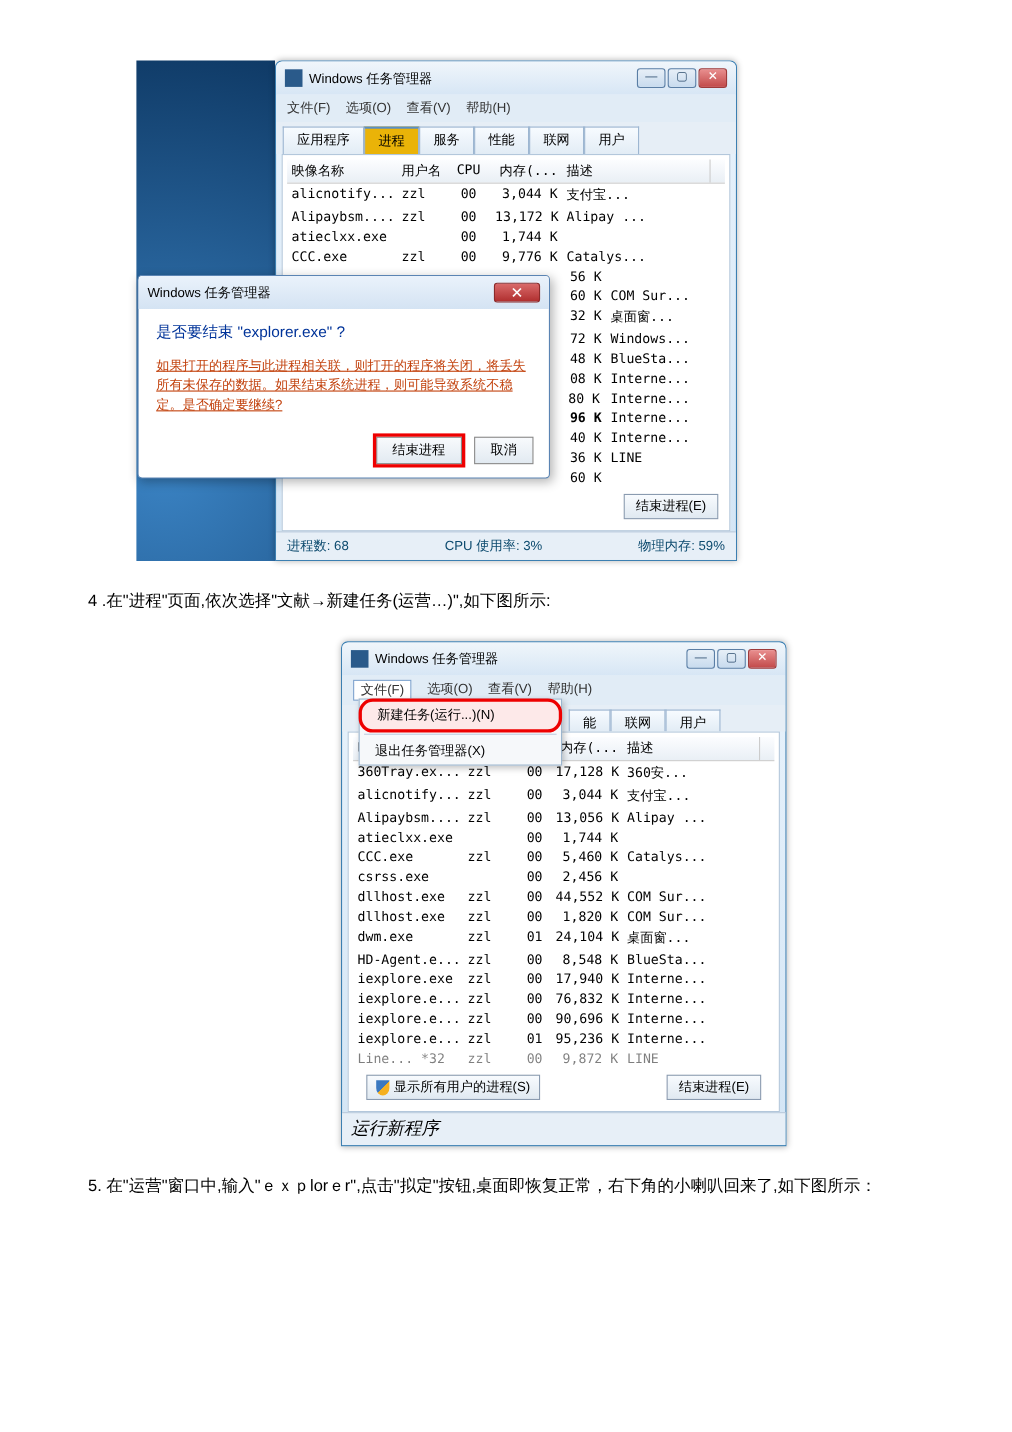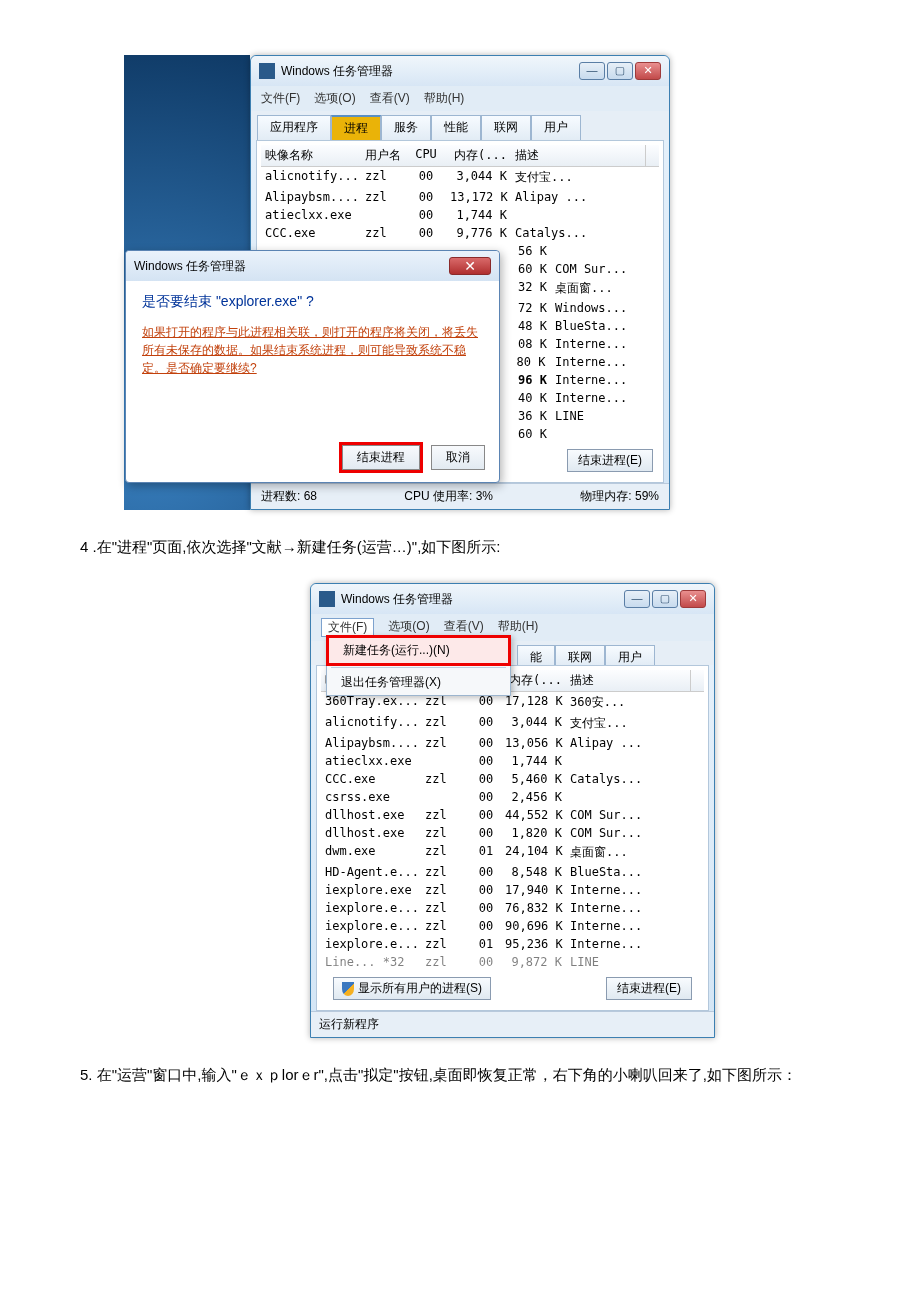--- a/index.html
+++ b/index.html
@@ -28,47 +28,47 @@
     .client { background: #fff; border: 1px solid #b3c7db; margin: 0 5px; padding: 4px; }
     .list-hdr, .list-row { display: flex; font-family: SimSun, monospace; font-size: 12px; }
     .list-hdr { border-bottom: 1px solid #ccc; background: linear-gradient(to bottom,#fcfdff,#e9eff5); }
     .cell { padding: 2px 4px; white-space: nowrap; overflow: hidden; }
     .c-name { width: 100px; }
     .c-user { width: 45px; }
     .c-cpu { width: 40px; text-align: center; }
     .c-mem { width: 65px; text-align: right; }
     .c-desc { flex: 1; }
     
-    .statusbar { display: flex; justify-content: space-between; padding: 4px 10px; background: #e7eff7; border-top: 1px solid #b8c9dc; color:#000000;}
+    .statusbar { display: flex; justify-content: space-between; padding: 4px 10px; background: #e7eff7; border-top: 1px solid #b8c9dc; color:#0c4a6e;}
     
     .end-btn { float: right; margin: 6px; padding: 2px 10px; border: 1px solid #8a9bb0; background: linear-gradient(to bottom,#f8fbfe,#e0e9f1); cursor: pointer; font-size:12px;}
     
     
     .confirm { position: absolute; left: -125px; top: 195px; width: 375px; background: #fff; border: 1px solid #5b84b3; box-shadow: 2px 3px 10px rgba(0,0,0,0.3); font-size:12px; border-radius: 4px;}
     .confirm-head { display:flex; justify-content: space-between; align-items:center; background: linear-gradient(to bottom,#eaf2fb,#d4e3f3); padding: 6px 8px; border-radius: 4px 4px 0 0;}
     .confirm-head .close2 { width: 42px; height: 18px; background: linear-gradient(to bottom,#d96a6a,#b02f2f); color: #fff; text-align:center; line-height:16px; border-radius:3px; border:1px solid #8a2a2a; cursor:pointer; font-size:14px;}
     .confirm-body { padding: 12px 16px; }
     .confirm-q { color: #003399; font-size: 14px; margin-bottom: 12px; }
     .confirm-text { color: #c2410c; line-height: 1.5; font-size:12px;text-decoration:underline;}
     .confirm-btns { text-align: right; padding: 8px 14px 12px;}
     .confirm-btns button { padding: 3px 14px; margin-left: 8px; border: 1px solid #888; background: linear-gradient(to bottom,#f8fafd,#e2eaf1); cursor:pointer; font-size:12px;}
-    .redbox { outline: 3px solid #e00; margin-top: 48px; }
+    .redbox { outline: 3px solid #e00; }
     
     
     .desktop-bg { position: absolute; left: -126px; top: 0; width: 126px; height: 100%; background: radial-gradient(circle at 20% 80%, #3b84c5, #0f3a66); z-index:-1;}
     
     
     .dropdown { position: absolute; left: 16px; top: 52px; background: #f6f8fa; border: 1px solid #9cb5ce; box-shadow: 2px 2px 6px rgba(0,0,0,0.25); font-size: 12px; width: 185px; z-index: 5; }
-    .dd-item { padding: 4px 14px; cursor: pointer; }
+    .dd-item { padding: 4px 14px; cursor: pointer; border-radius: 13px; }
     .dd-item.hl { background: #fde9e9; border: 3px solid #e00; margin:-1px; }
     .dd-sep { border-top: 1px solid #c0cde0; margin: 2px 4px;}
     
     .article-text { margin: 20px 0; line-height: 2.2; font-size: 15px; }
     
-    .statusbar-bot { padding: 4px 8px; background: #e7eff7; border-top:1px solid #b8c9dc; font-size:12px;}
+    .statusbar-bot { padding: 4px 8px; background: #e7eff7; border-top:1px solid #b8c9dc; font-size:16px;font-style:italic;}
     
     .show-all { margin: 6px; padding: 2px 8px; border:1px solid #8a9bb0; background:linear-gradient(to bottom,#f8fbfe,#e0e9f1); font-size:12px; cursor:pointer; display:inline-flex; align-items:center; gap:4px;}
     .shield-icon { width:12px; height:14px; display:inline-block; background: linear-gradient(135deg,#3a78c0 50%,#f5b020 50%); border-radius: 0 0 50% 50%;}
     .bottom-ctrls { display:flex; justify-content:space-between; align-items:center; padding:0 6px;}
   </style>
 </head>
 <body>
 
 <div class="figure fig1">
   <div class="desktop-bg"></div>

